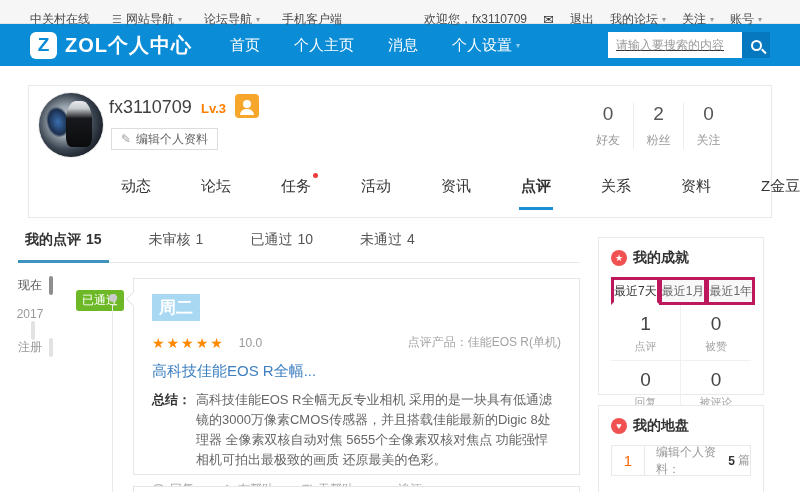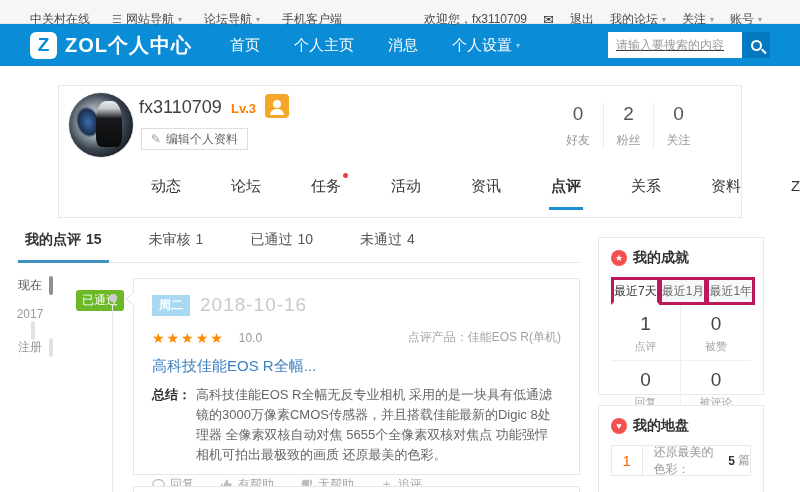--- a/index.html
+++ b/index.html
@@ -26,21 +26,21 @@
   .searchbox { margin-left:auto; display:flex; }
   .searchbox input { width:134px; height:26px; border:0; padding:8px 8px; font-size:12px; color:#333; outline:none;
     font-family:"Liberation Sans","DejaVu Sans",sans-serif;text-decoration:underline; }
   .searchbox input::placeholder { color:#9a9a9a; }
   .search-btn { width:28px; height:26px; background:#0678bf; display:flex; align-items:center; justify-content:center; cursor:pointer; }
   .mag { position:relative; width:11px; height:11px; border:2px solid #fff; border-radius:50%; }
   .mag::after { content:""; position:absolute; left:8px; top:8px; width:2px; height:6px; background:#fff;
     transform:rotate(-45deg); transform-origin:top left; }
 
   
-  .profile-card { position:relative; width:684px; height:133px; margin:19px auto 0; border:1px solid #e9e9e9; background:#fff; }
+  .profile-card { position:relative; width:744px; height:133px; margin:19px auto 0; border:1px solid #e9e9e9; background:#fff; }
   .avatar { position:absolute; left:9px; top:6px; width:66px; height:66px; border-radius:50%;
     border:1px solid #eee; overflow:hidden;
     background:radial-gradient(circle at 42% 45%, #cfd6de 0%, #9aa4ae 30%, #3a4450 55%, #11161d 80%);}
   .avatar::before { content:""; position:absolute; left:8px; top:14px; width:22px; height:30px;
     background:radial-gradient(ellipse at center,#3a6fb0 0%,#1b2f4d 60%,transparent 75%); transform:rotate(-15deg); }
   .avatar::after { content:""; position:absolute; left:27px; top:8px; width:26px; height:46px;
     background:linear-gradient(180deg,#e8eaec 0%,#c9ccd0 16%,#17191c 38%,#0a0b0d 100%); border-radius:40% 40% 20% 20%; }
   .p-name { position:absolute; left:80px; top:11px; font-size:18px; color:#404040; }
   .p-level { position:absolute; left:172px; top:15px; font-size:13px; font-weight:bold; color:#ff7e00; }
   .lvl-badge { position:absolute; left:206px; top:8px; width:24px; height:24px; background:#f7a62c; border-radius:4px;
@@ -80,21 +80,21 @@
   .status-badge { position:absolute; left:76px; top:72px; background:#6cb826; color:#fff; font-size:12px;
     padding:2px 6px; border-radius:3px; }
   .tl-dot { position:absolute; left:109px; top:76px; width:8px; height:8px; border-radius:50%; background:#ccc; }
   .tl-line { position:absolute; left:112px; top:86px; width:1px; height:188px; background:#e9e9e9; }
 
   .review-card { position:absolute; left:133px; top:60px; width:447px; height:197px; border:1px solid #e6e6e6;
     background:#fff; padding:15px 18px; }
   .notch { position:absolute; left:-6px; top:15px; width:10px; height:10px; background:#fff;
     border-left:1px solid #e6e6e6; border-bottom:1px solid #e6e6e6; transform:rotate(45deg); }
   .rc-head { display:flex; align-items:center; }
-  .weekday { background:#a9d8f3; color:#fff; font-size:12px; font-weight:bold; padding:2px 7px;font-family:Liberation Serif, serif; }
+  .weekday { background:#a9d8f3; color:#fff; font-size:17px; font-weight:bold; padding:2px 7px;font-family:Liberation Serif, serif; }
   .rdate { margin-left:10px; font-size:19px; color:#c9c9c9; letter-spacing:1px; }
   .rc-meta { display:flex; align-items:center; margin-top:13px; }
   .stars { color:#ff8a00; font-size:14px; letter-spacing:2px; }
   .rating { color:#999; margin-left:14px; }
   .product { margin-left:auto; color:#a3a3a3; cursor:pointer; }
   .rc-title { margin-top:11px; font-size:15px; color:#3e80c0; cursor:pointer; }
   .rc-summary { display:flex; margin-top:9px; font-size:13px; line-height:20px; }
   .rc-summary .lab { flex:0 0 44px; color:#333; font-weight:bold;font-family:Liberation Serif, serif; }
   .rc-summary .txt { color:#666; }
   .rc-actions { display:flex; gap:26px; margin-top:10px; }
@@ -266,21 +266,20 @@
   </div>
 
   <span class="status-badge">已通过</span>
   <span class="tl-dot"></span>
   <span class="tl-line"></span>
 
   <div class="review-card">
     <span class="notch"></span>
     <div class="rc-head">
       <span class="weekday">周二</span>
-      <span class="rdate">2018-10-16</span>
     </div>
     <div class="rc-meta">
       <span class="stars">★★★★★</span>
       <span class="rating">10.0</span>
       <span class="product">点评产品：佳能EOS R(单机)</span>
     </div>
     <div class="rc-title">高科技佳能EOS R全幅...</div>
     <div class="rc-summary">
       <span class="lab">总结：</span>
       <span class="txt">高科技佳能EOS R全幅无反专业相机 采用的是一块具有低通滤镜的3000万像素CMOS传感器，并且搭载佳能最新的Digic 8处理器 全像素双核自动对焦 5655个全像素双核对焦点 功能强悍 相机可拍出最极致的画质 还原最美的色彩。</span>
@@ -348,20 +347,20 @@
   <div class="side-box box-terr">
     <div class="side-head">
       <span class="red-ic">
           <span>♥</span>
         </span>
       <span class="side-title">我的地盘</span>
     </div>
     <div class="terr-row">
       <span class="terr-num">1</span>
       <span class="terr-txt">
-        <span>还原最美的色彩：</span>
+        <span>编辑个人资料：</span>
           <b>5</b>
           <span>篇</span>
       </span>
     </div>
   </div>
 
 </div>
 
 </body></html>

